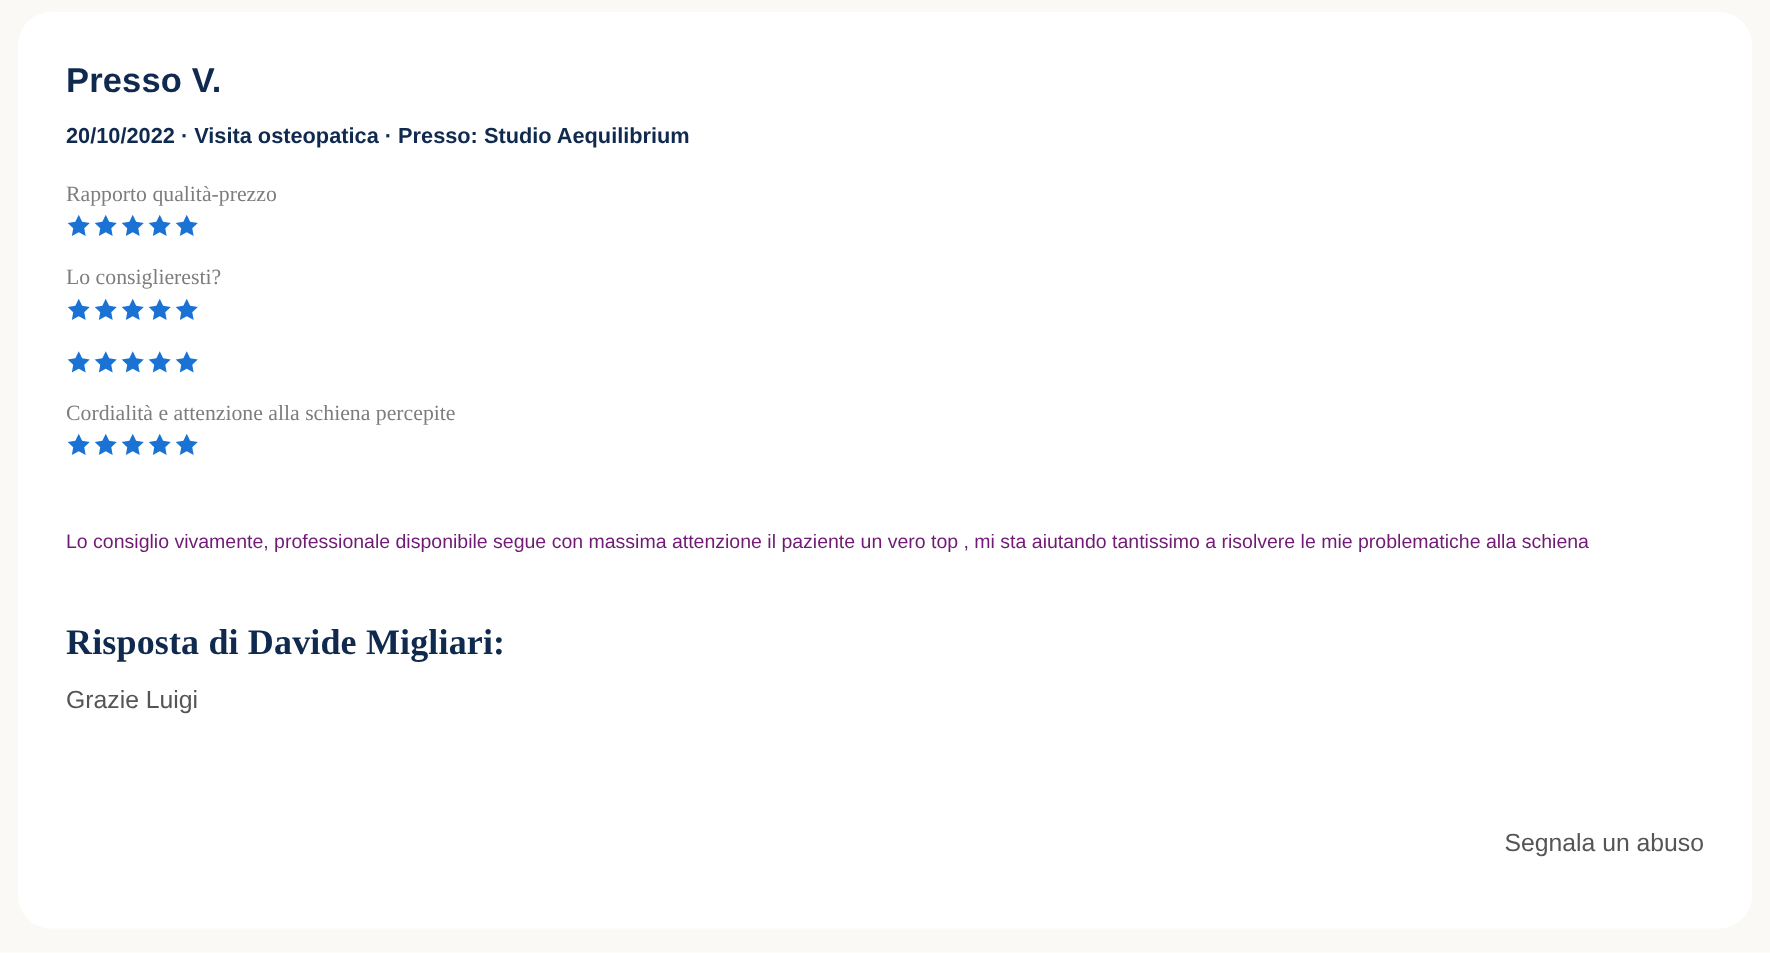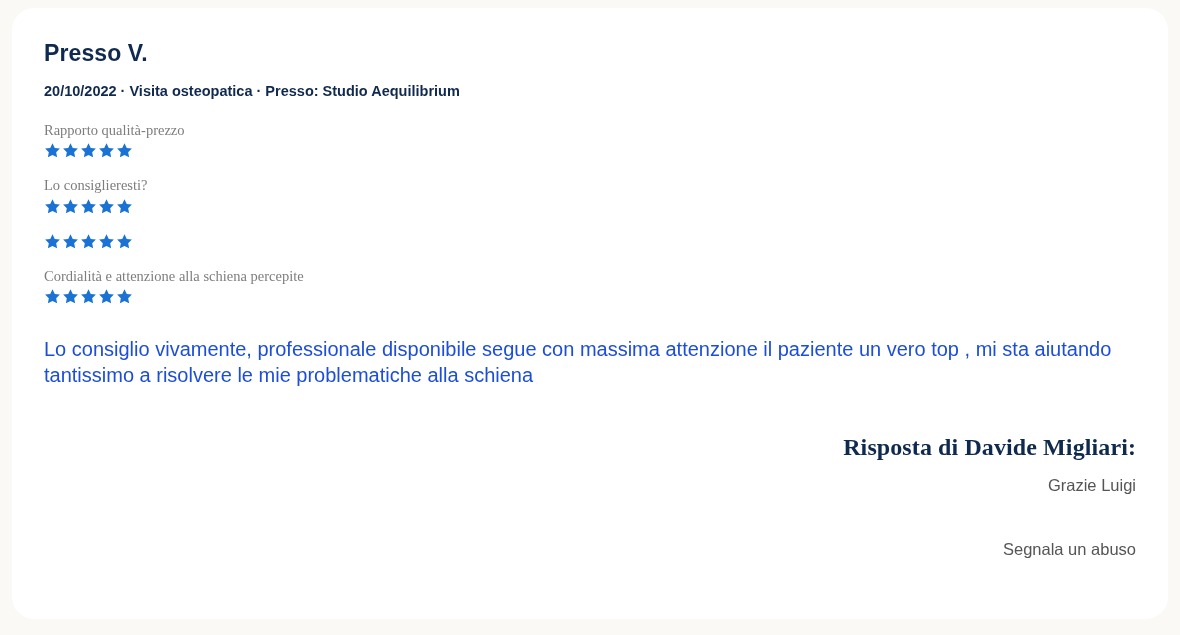--- a/index.html
+++ b/index.html
@@ -57,46 +57,46 @@
     margin-top: 3px;
     line-height: 1;
     font-size: 0;
     white-space: nowrap;
   }
   .stars svg {
     display: inline-block;
     margin-right: 1px;
   }
   .review-body {
-    margin-top: 32px;
-    font-size: 20px;
-    color: #1d4ed8;
+    margin-top: 48px;
+    font-size: 13px;
+    color: #701a75;
     line-height: 1.28;
     max-width: 1110px;
   }
   .reply {
     margin-top: 45px;
-    text-align: right;
+    text-align: left;
   }
   .reply-title {
     font-family: "Liberation Serif", serif;
     font-size: 24px;
     font-weight: bold;
     color: #10294e;
     letter-spacing: 0.1px;
     line-height: 1.2;
   }
   .reply-text {
     margin-top: 14px;
     font-size: 16.5px;
     color: #555555;
     line-height: 1.2;
   }
   .report-row {
-    margin-top: 44px;
+    margin-top: 76px;
     text-align: right;
   }
   .report-link {
     font-size: 16.5px;
     color: #555555;
     text-decoration: none;
     cursor: pointer;
   }
 </style>
 </head>

